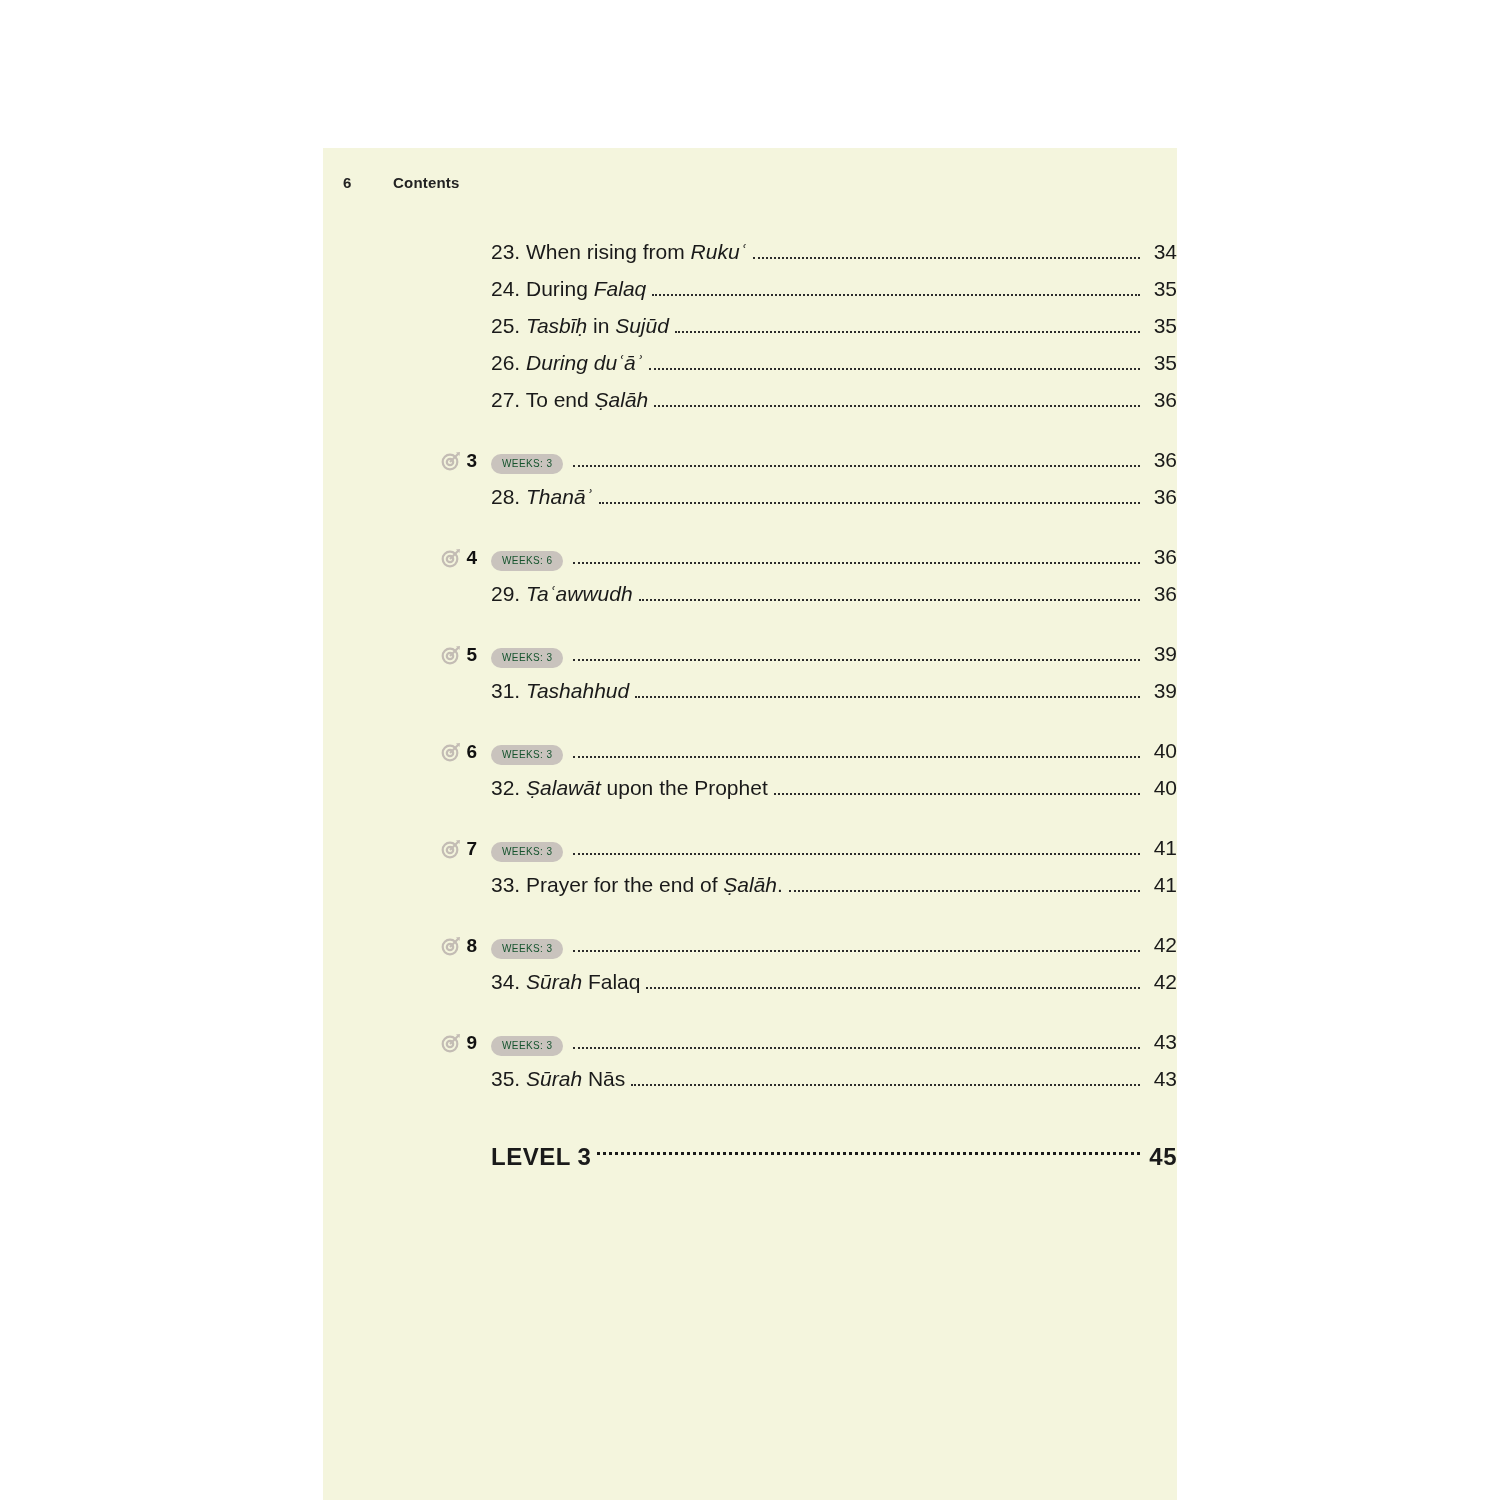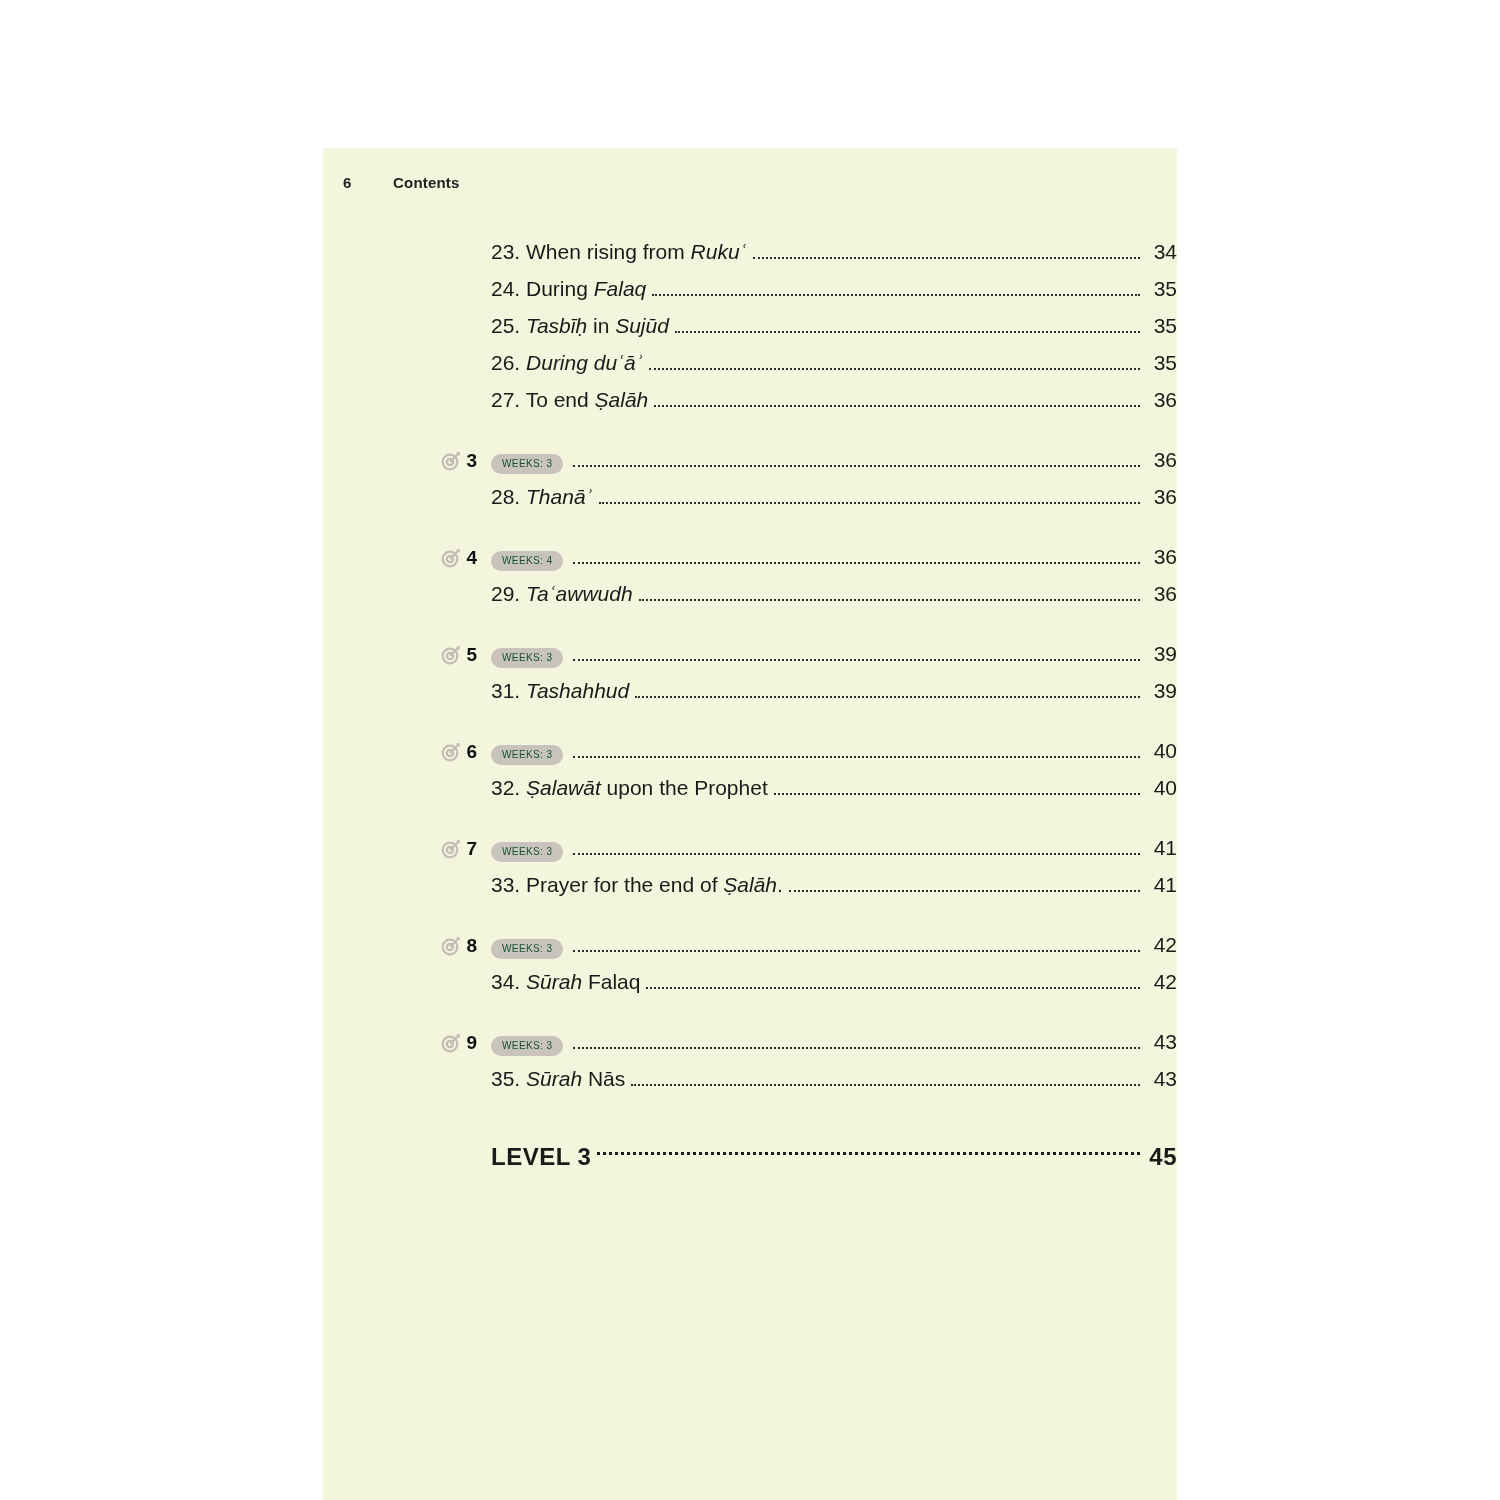--- a/index.html
+++ b/index.html
@@ -203,21 +203,21 @@
             <span class="target-icon"><svg width="20" height="20" viewBox="0 0 20 20">
                 <circle cx="9" cy="11" r="7.3" fill="none" stroke="#c3bcb4" stroke-width="2.2"></circle>
                 <circle cx="9" cy="11" r="3.2" fill="none" stroke="#c3bcb4" stroke-width="2.2"></circle>
                 <line x1="9" y1="11" x2="17.5" y2="2.5" stroke="#c3bcb4" stroke-width="2.2"></line>
                 <polygon points="15,1.5 19,1 18.5,5" fill="#c3bcb4"></polygon>
               </svg></span>
             <span class="unit-num">4</span>
           </span>
         </div>
         <div class="entry">
-          <span class="label"><span class="weeks-pill">WEEKS: 4</span></span>
+          <span class="label"><span class="weeks-pill">WEEKS: 6</span></span>
           <span class="dots"></span>
           <span class="pageno">36</span>
         </div>
       </div>
       <div class="row">
         <div class="gutter empty"></div>
         <div class="entry">
           <span class="label">29. <i>Taʿawwudh</i></span>
           <span class="dots"></span>
           <span class="pageno">36</span>

